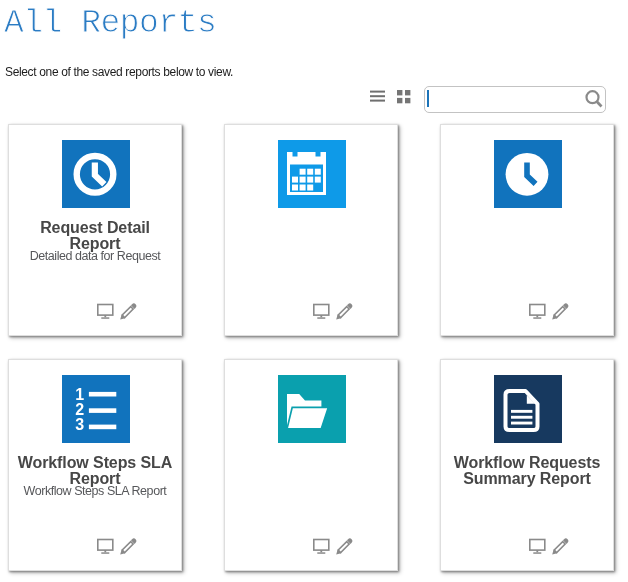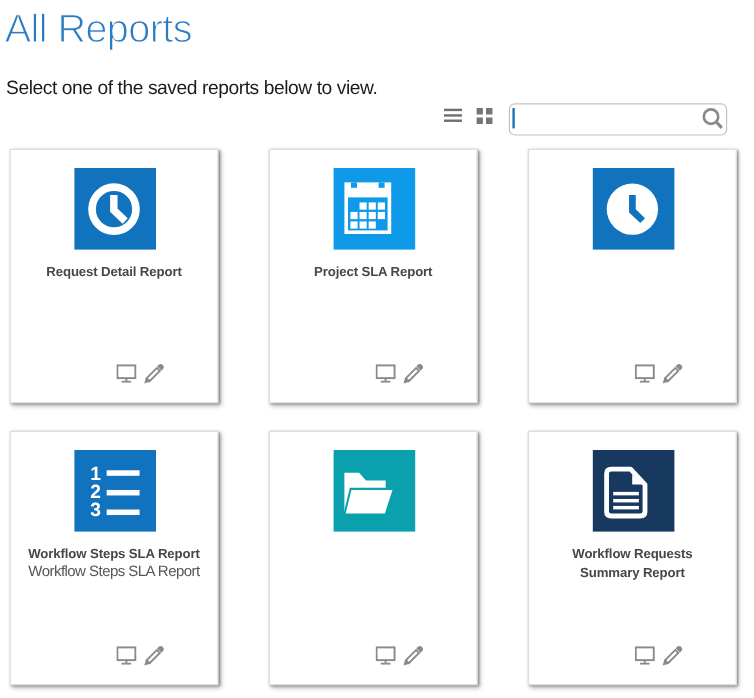--- a/index.html
+++ b/index.html
@@ -1,25 +1,25 @@
 <!DOCTYPE html>
 <html><head>
 <meta charset="utf-8">
 <style>
   html,body{margin:0;padding:0;}
   body{width:628px;height:582px;background:#fff;font-family:"Liberation Sans",sans-serif;position:relative;overflow:hidden;}
-  .h1{position:absolute;left:4px;top:5px;font-size:33px;line-height:38px;color:#2b7cc4;font-weight:400;letter-spacing:-0.5px;-webkit-text-stroke:0.9px #fff;}
-  .sub{position:absolute;left:5px;top:65px;font-size:16px;color:#1c1c1c;letter-spacing:-0.35px;}
+  .h1{position:absolute;left:4px;top:5px;font-size:33px;line-height:38px;color:#2b7cc4;font-weight:400;letter-spacing:-0.5px;font-family:Liberation Mono, monospace;-webkit-text-stroke:0.9px #fff;}
+  .sub{position:absolute;left:5px;top:65px;font-size:12px;color:#1c1c1c;letter-spacing:-0.35px;}
   .icn{position:absolute;}
   .search{position:absolute;left:424px;top:86px;width:180px;height:25px;border:1px solid #c3c3c3;border-radius:5px;background:#fff;}
   .caret{position:absolute;left:2px;top:3px;width:2px;height:17px;background:#1d74b9;}
   .card{position:absolute;width:172px;height:210px;background:#fff;border:1px solid #dedede;box-shadow:1px 1px 2px rgba(0,0,0,0.38), 2px 2px 4px rgba(0,0,0,0.28);}
   .tile{position:absolute;left:53px;top:15px;width:68px;height:68px;}
   .txt{position:absolute;top:95px;left:6px;right:6px;text-align:center;line-height:15.5px;}
-  .t{font-weight:bold;font-size:11px;color:#474747;letter-spacing:-0.1px;}
+  .t{font-weight:bold;font-size:16px;color:#474747;letter-spacing:-0.1px;}
   .s{font-weight:normal;font-size:12.5px;color:#56575a;letter-spacing:-0.45px;margin-top:-2px;}
   .mon{position:absolute;left:88px;top:178px;}
   .pen{position:absolute;left:111px;top:177px;}
   .b1{background:#1173bd;}
   .b2{background:#0e9ae8;}
   .b3{background:#0aa0ae;}
   .b4{background:#17395f;}
 </style>
 </head>
 <body>
@@ -47,20 +47,21 @@
 
 <div class="card" style="left:8px;top:124px">
   <div class="tile b1">
     <svg width="68" height="68" viewBox="0 0 68 68">
       <circle cx="33" cy="34.3" r="18.3" fill="none" stroke="#fff" stroke-width="6.4"></circle>
       <path d="M32.85 22.5 L32.85 35.2 L42.3 44.2" fill="none" stroke="#fff" stroke-width="6.2" stroke-linejoin="miter"></path>
     </svg>
   </div>
   <div class="txt">
       <div class="t">Request Detail Report</div>
+      <div class="s">Detailed data for Request</div>
     </div>
   <svg class="mon" width="17" height="17" viewBox="0 0 17 17">
     <rect x="0.8" y="1.5" width="15" height="10.6" fill="none" stroke="#8a8a8a" stroke-width="1.6"></rect>
     <rect x="7.4" y="12.1" width="1.8" height="2.2" fill="#8a8a8a"></rect>
     <rect x="4.3" y="14.3" width="8" height="1.5" fill="#8a8a8a"></rect>
   </svg>
   <svg class="pen" width="18" height="18" viewBox="0 0 18 18">
     <g fill="#8a8a8a" transform="translate(0.2,17.6) rotate(-45)">
       <path d="M0 0 L4.6 -2.55 L4.6 2.55 Z"></path>
       <rect x="4.6" y="-1.75" width="12" height="3.5" fill="none" stroke="#8a8a8a" stroke-width="1.55"></rect>
@@ -84,21 +85,20 @@
           <rect x="21.6" y="36.6" width="6" height="6"></rect>
           <rect x="29.2" y="36.6" width="6" height="6"></rect>
           <rect x="36.8" y="36.6" width="6" height="6"></rect>
         <rect x="14" y="44.5" width="6" height="6"></rect>
           <rect x="21.6" y="44.5" width="6" height="6"></rect>
           <rect x="29.2" y="44.5" width="6" height="6"></rect>
       </g>
     </svg>
   </div>
   <div class="txt">
-      <div class="t">Project SLA Report</div>
     </div>
   <svg class="mon" width="17" height="17" viewBox="0 0 17 17">
     <rect x="0.8" y="1.5" width="15" height="10.6" fill="none" stroke="#8a8a8a" stroke-width="1.6"></rect>
     <rect x="7.4" y="12.1" width="1.8" height="2.2" fill="#8a8a8a"></rect>
     <rect x="4.3" y="14.3" width="8" height="1.5" fill="#8a8a8a"></rect>
   </svg>
   <svg class="pen" width="18" height="18" viewBox="0 0 18 18">
     <g fill="#8a8a8a" transform="translate(0.2,17.6) rotate(-45)">
       <path d="M0 0 L4.6 -2.55 L4.6 2.55 Z"></path>
       <rect x="4.6" y="-1.75" width="12" height="3.5" fill="none" stroke="#8a8a8a" stroke-width="1.55"></rect>

